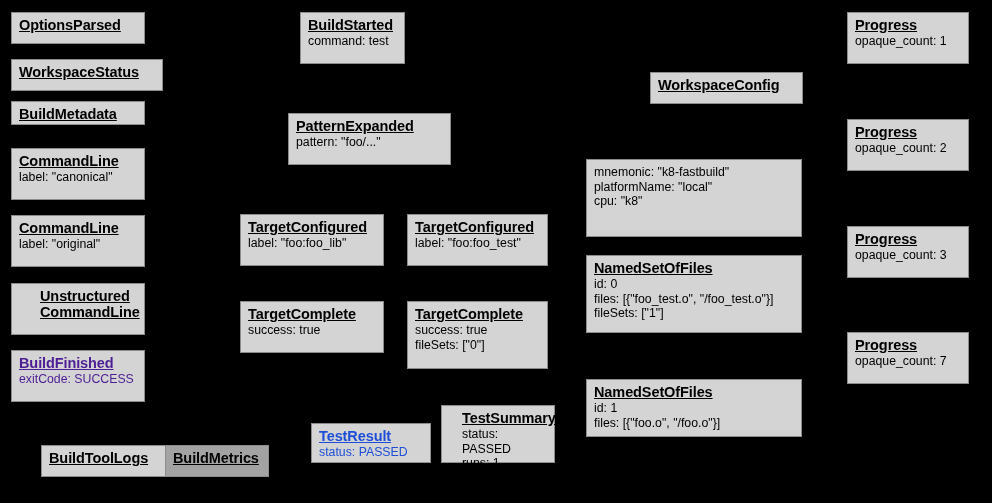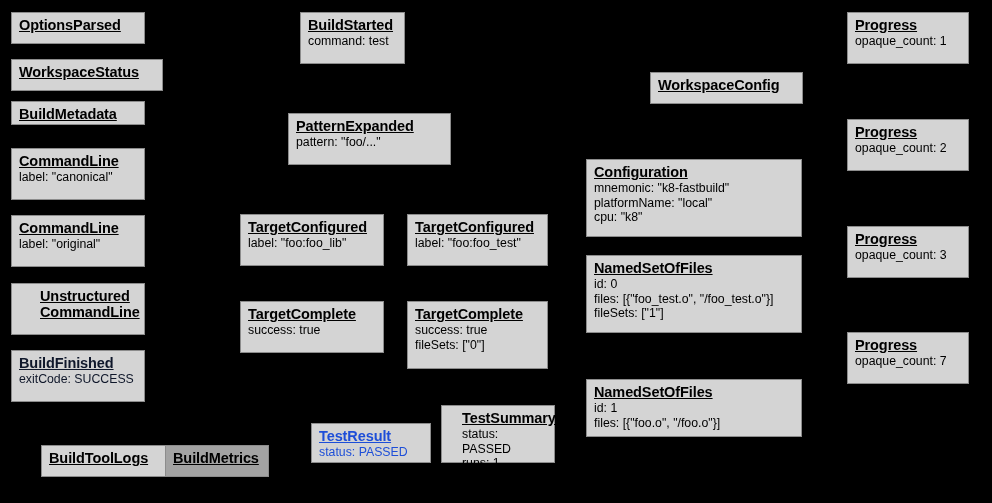--- a/index.html
+++ b/index.html
@@ -58,21 +58,21 @@
       <div class="node-fields">label: "canonical"</div>
     </div>
     <div class="node" style="left: 11px; top: 215px; width: 134px; height: 52px; background: rgb(212, 212, 212); border-color: rgb(140, 140, 140); color: rgb(0, 0, 0);">
       <div class="node-title">CommandLine</div>
       <div class="node-fields">label: "original"</div>
     </div>
     <div class="node" style="left: 11px; top: 283px; width: 134px; height: 52px; background: rgb(212, 212, 212); border-color: rgb(140, 140, 140); color: rgb(0, 0, 0); padding-left: 28px;">
       <div class="node-title">Unstructured
 CommandLine</div>
     </div>
-    <div class="node" style="left: 11px; top: 350px; width: 134px; height: 52px; background: rgb(212, 212, 212); border-color: rgb(140, 140, 140); color: #0f172a;">
+    <div class="node" style="left: 11px; top: 350px; width: 134px; height: 52px; background: rgb(212, 212, 212); border-color: rgb(140, 140, 140); color: #4c1d95;">
       <div class="node-title">BuildFinished</div>
       <div class="node-fields">exitCode: SUCCESS</div>
     </div>
     <div class="node" style="left: 11px; top: 445px; width: 134px; height: 32px; background: rgb(212, 212, 212); border-color: rgb(140, 140, 140); color: rgb(0, 0, 0); margin-left: 30px;">
       <div class="node-title">BuildToolLogs</div>
     </div>
     <div class="node" style="left: 165px; top: 445px; width: 104px; height: 32px; background: #a3a3a3; border-color: rgb(140, 140, 140); color: rgb(0, 0, 0);">
       <div class="node-title">BuildMetrics</div>
     </div>
     <div class="node" style="left: 300px; top: 12px; width: 105px; height: 52px; background: rgb(212, 212, 212); border-color: rgb(140, 140, 140); color: rgb(0, 0, 0);">
@@ -106,21 +106,20 @@
     </div>
     <div class="node" style="left: 441px; top: 405px; width: 114px; height: 58px; background: rgb(212, 212, 212); border-color: rgb(140, 140, 140); color: rgb(0, 0, 0); padding-left: 20px;">
       <div class="node-title">TestSummary</div>
       <div class="node-fields">status: PASSED
 runs: 1</div>
     </div>
     <div class="node" style="left: 650px; top: 72px; width: 153px; height: 32px; background: rgb(212, 212, 212); border-color: rgb(140, 140, 140); color: rgb(0, 0, 0);">
       <div class="node-title">WorkspaceConfig</div>
     </div>
     <div class="node" style="left: 586px; top: 159px; width: 216px; height: 78px; background: rgb(212, 212, 212); border-color: rgb(140, 140, 140); color: rgb(0, 0, 0);">
-      <div class="node-title">Configuration</div>
       <div class="node-fields">mnemonic: "k8-fastbuild"
 platformName: "local"
 cpu: "k8"</div>
     </div>
     <div class="node" style="left: 586px; top: 255px; width: 216px; height: 78px; background: rgb(212, 212, 212); border-color: rgb(140, 140, 140); color: rgb(0, 0, 0);">
       <div class="node-title">NamedSetOfFiles</div>
       <div class="node-fields">id: 0
 files: [{"foo_test.o", "/foo_test.o"}]
 fileSets: ["1"]</div>
     </div>

